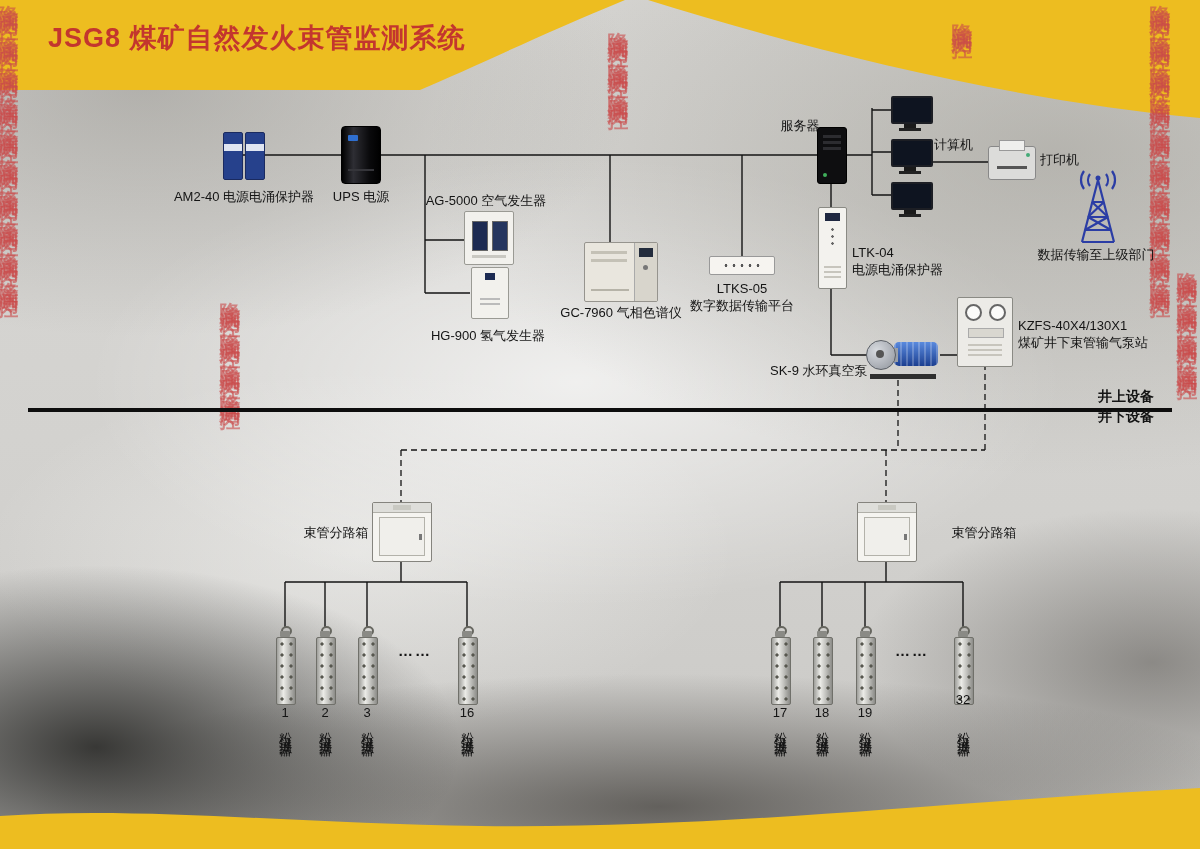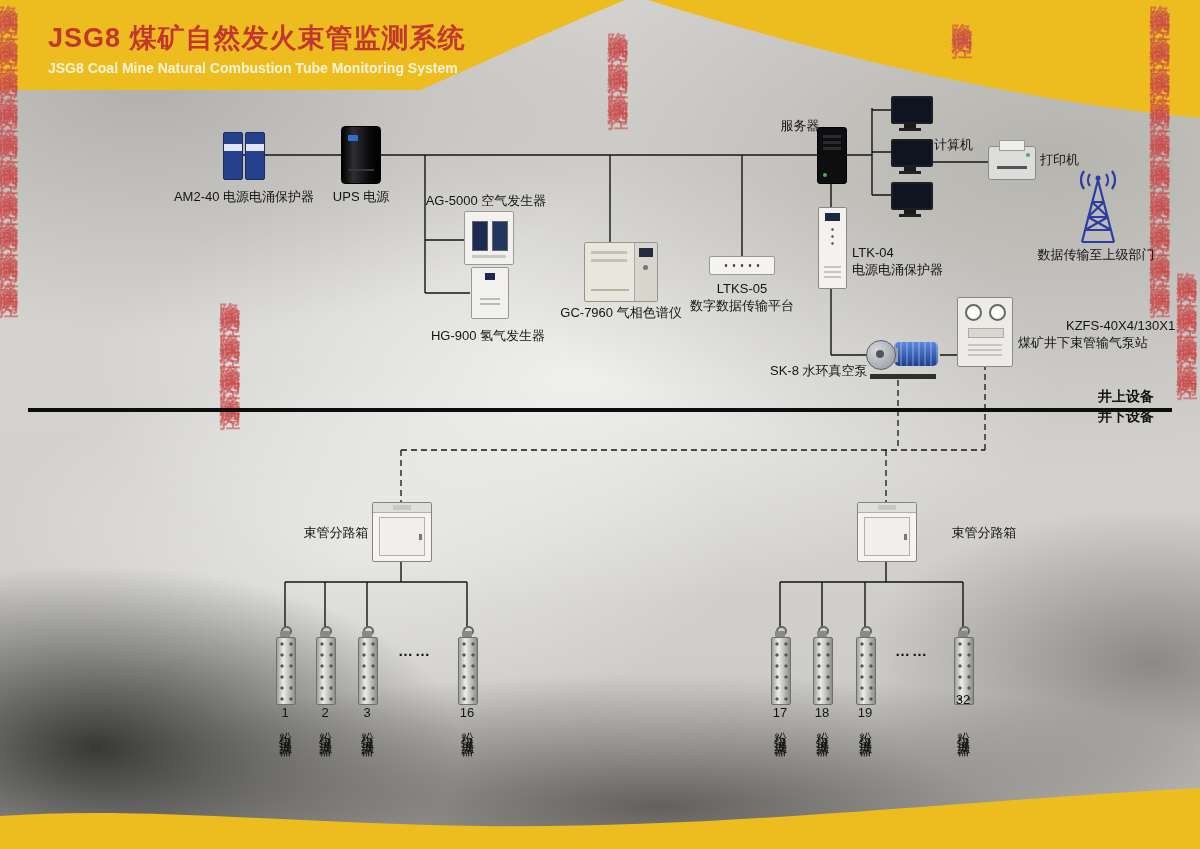--- a/index.html
+++ b/index.html
@@ -74,21 +74,20 @@
       <path d="M985 364 V450"></path>
       <path d="M898 380 V450"></path>
       <path d="M401 450 H985"></path>
       <path d="M401 450 V503"></path>
       <path d="M886 450 V503"></path>
     </g>
     <path d="M28 410 H1172" stroke="#0d0d0d" stroke-width="4" fill="none"></path>
   </svg>
 
   <div class="lbl b" style="left:48px;top:20px;font-size:27px;color:#c3362e;letter-spacing:1px">JSG8 煤矿自然发火束管监测系统</div>
-  <div class="lbl" style="left:48px;top:60px;font-size:14px;color:#f8f2d8;font-weight:600">JSG8 Coal Mine Natural Combustion Tube Monitoring System</div>
 
   <div class="dev" style="left:222px;top:130px;width:44px;height:52px">
     <span style="left:1px;top:2px;width:18px;height:46px;background:linear-gradient(180deg,#26418c 0%,#26418c 24%,#dfe5f2 24%,#dfe5f2 40%,#26418c 40%);border:1px solid #1a2a60;border-radius:2px"></span>
     <span style="left:23px;top:2px;width:18px;height:46px;background:linear-gradient(180deg,#26418c 0%,#26418c 24%,#dfe5f2 24%,#dfe5f2 40%,#26418c 40%);border:1px solid #1a2a60;border-radius:2px"></span>
   </div>
 
   <div class="dev" style="left:341px;top:126px;width:38px;height:56px;background:linear-gradient(90deg,#000,#2e2e34 30%,#0a0a0c 72%,#000);border:1px solid #000;border-radius:4px">
     <span style="left:6px;top:8px;width:10px;height:6px;background:#2f6fd0;border-radius:1px"></span>
     <span style="left:6px;top:42px;width:26px;height:2px;background:#35353a"></span>
   </div>
@@ -244,23 +243,23 @@
   <div class="lbl lblc" style="left:488px;top:327px">HG-900 氢气发生器</div>
   <div class="lbl lblc" style="left:621px;top:304px">GC-7960 气相色谱仪</div>
   <div class="lbl lblc" style="left:742px;top:281px">LTKS-05</div>
   <div class="lbl lblc" style="left:742px;top:297px">数字数据传输平台</div>
   <div class="lbl lblc" style="left:800px;top:117px">服务器</div>
   <div class="lbl" style="left:934px;top:136px">计算机</div>
   <div class="lbl" style="left:1040px;top:151px">打印机</div>
   <div class="lbl lblc" style="left:1096px;top:246px">数据传输至上级部门</div>
   <div class="lbl" style="left:852px;top:245px">LTK-04</div>
   <div class="lbl" style="left:852px;top:261px">电源电涌保护器</div>
-  <div class="lbl" style="left:1066px;top:318px">KZFS-40X4/130X1</div>
+  <div class="lbl" style="left:1018px;top:318px">KZFS-40X4/130X1</div>
   <div class="lbl" style="left:1018px;top:334px">煤矿井下束管输气泵站</div>
-  <div class="lbl" style="left:770px;top:362px">SK-8 水环真空泵</div>
+  <div class="lbl" style="left:770px;top:362px">SK-9 水环真空泵</div>
   <div class="lbl lblc" style="left:336px;top:524px">束管分路箱</div>
   <div class="lbl lblc" style="left:984px;top:524px">束管分路箱</div>
 
   <div class="lbl b" style="left:1098px;top:388px;font-size:14px">井上设备</div>
   <div class="lbl b" style="left:1098px;top:408px;font-size:14px">井下设备</div>
 
   <div class="lbl lblc" style="left:285px;top:705px">1</div>
   <div class="lbl lblc" style="left:325px;top:705px">2</div>
   <div class="lbl lblc" style="left:367px;top:705px">3</div>
   <div class="lbl lblc" style="left:467px;top:705px">16</div>

